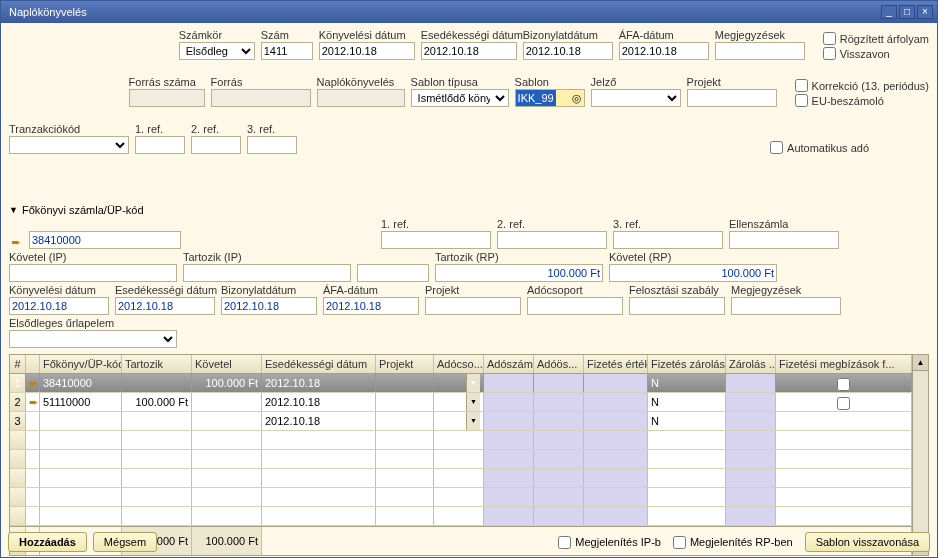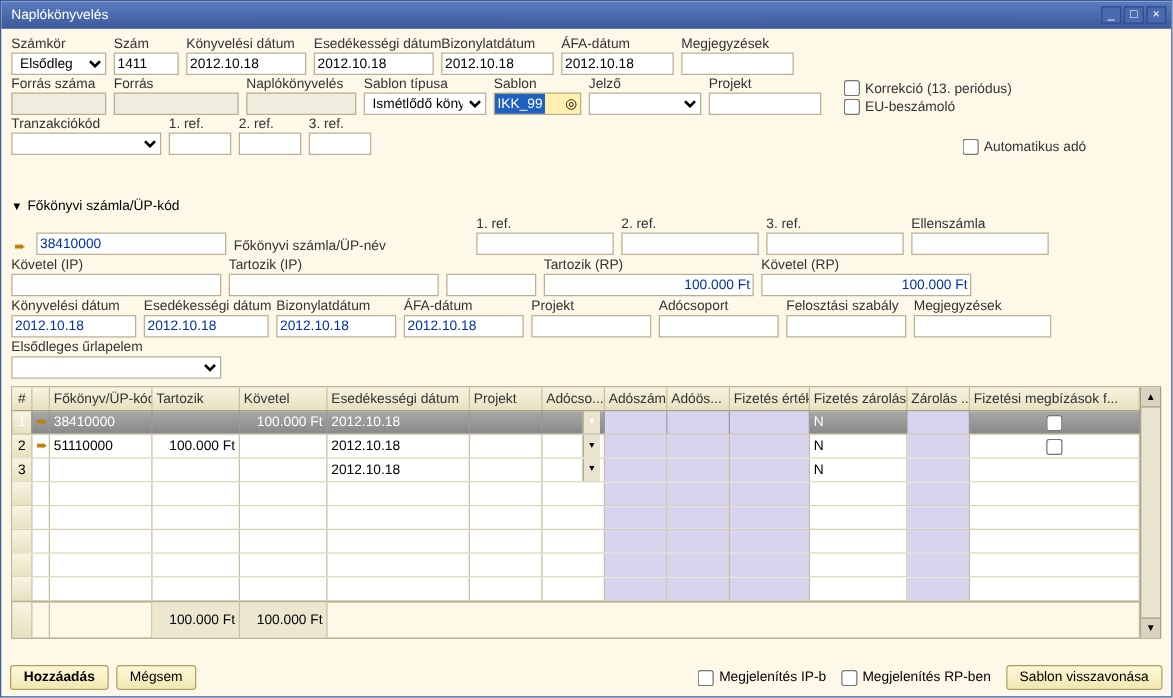--- a/index.html
+++ b/index.html
@@ -2,21 +2,21 @@
 <html><head>
 <meta charset="utf-8">
 <style>
 * { box-sizing: border-box; margin: 0; padding: 0; font-family: Tahoma, Arial, sans-serif; font-size: 11px; }
 body { background: #fdf8e8; width: 938px; height: 558px; overflow: hidden; border: 1px solid #3b5a9a; }
 .titlebar { background: linear-gradient(#5a7bc0, #3b5a9a); color: #fff; height: 22px; display: flex; align-items: center; padding: 0 4px; }
 .titlebar .title { flex: 1; padding-left: 4px; }
 .titlebar .winbtn { width: 16px; height: 14px; background: #4a6ab0; border: 1px solid #2a4a8a; margin-left: 2px; color: #fff; text-align: center; line-height: 12px; font-size: 10px; cursor: pointer; }
 
 .form-area { padding: 6px 8px 2px 8px; }
-.row { display: flex; gap: 6px; margin-bottom: 1px; align-items: flex-end; }
+.row { display: flex; gap: 6px; margin-bottom: 16px; align-items: flex-end; justify-content: flex-end; }
 .field { display: flex; flex-direction: column; }
 .field label { color: #333; margin-bottom: 1px; white-space: nowrap; font-size: 11px; }
 .field input, .field select { border: 1px solid #b8b090; background: #fff; height: 18px; padding: 0 2px; font-size: 11px; }
 .field input.readonly-gray { background: #f0ece0; }
 .checkbox-col { display: flex; flex-direction: column; gap: 2px; margin-left: 12px; }
 .checkbox-col label { display: flex; align-items: center; gap: 4px; color: #333; font-size: 11px; white-space: nowrap; }
 .checkbox-col input[type="checkbox"] { width: 13px; height: 13px; }
 
 .sel-highlight { background: #fff0b0 !important; }
 .sel-blue { background: #2060c0; color: #fff; }
@@ -99,20 +99,30 @@
         <input value="2012.10.18" style="">
       </div>
     <div class="field" style="width:90px">
         <label>ÁFA-dátum</label>
         <input value="2012.10.18" style="">
       </div>
     <div class="field" style="width:90px">
         <label>Megjegyzések</label>
         <input style="">
       </div>
+    <div class="checkbox-col">
+      <label>
+          <input type="checkbox" style="">
+          <span>Rögzített árfolyam</span>
+        </label>
+      <label>
+          <input type="checkbox" style="">
+          <span>Visszavon</span>
+        </label>
+    </div>
   </div>
   <div class="row">
     <div class="field" style="width:76px">
         <label>Forrás száma</label>
         <input class="readonly-gray" style="">
       </div>
     <div class="field" style="width:100px">
         <label>Forrás</label>
         <input class="readonly-gray" style="">
       </div>
@@ -185,21 +195,20 @@
   </div>
   <div class="detail-row">
     <div class="field" style="width:14px">
         <label>&nbsp;</label>
         <div class="arrow-cell">➨</div>
       </div>
     <div class="field" style="width:152px">
         <input class="val-blue" value="38410000" style="">
       </div>
     <div class="field" style="width:188px">
-        <label>Főkönyvi számla/ÜP-név</label>
       </div>
     <div class="field" style="width:110px">
         <label>1. ref.</label>
         <input style="">
       </div>
     <div class="field" style="width:110px">
         <label>2. ref.</label>
         <input style="">
       </div>
     <div class="field" style="width:110px">

